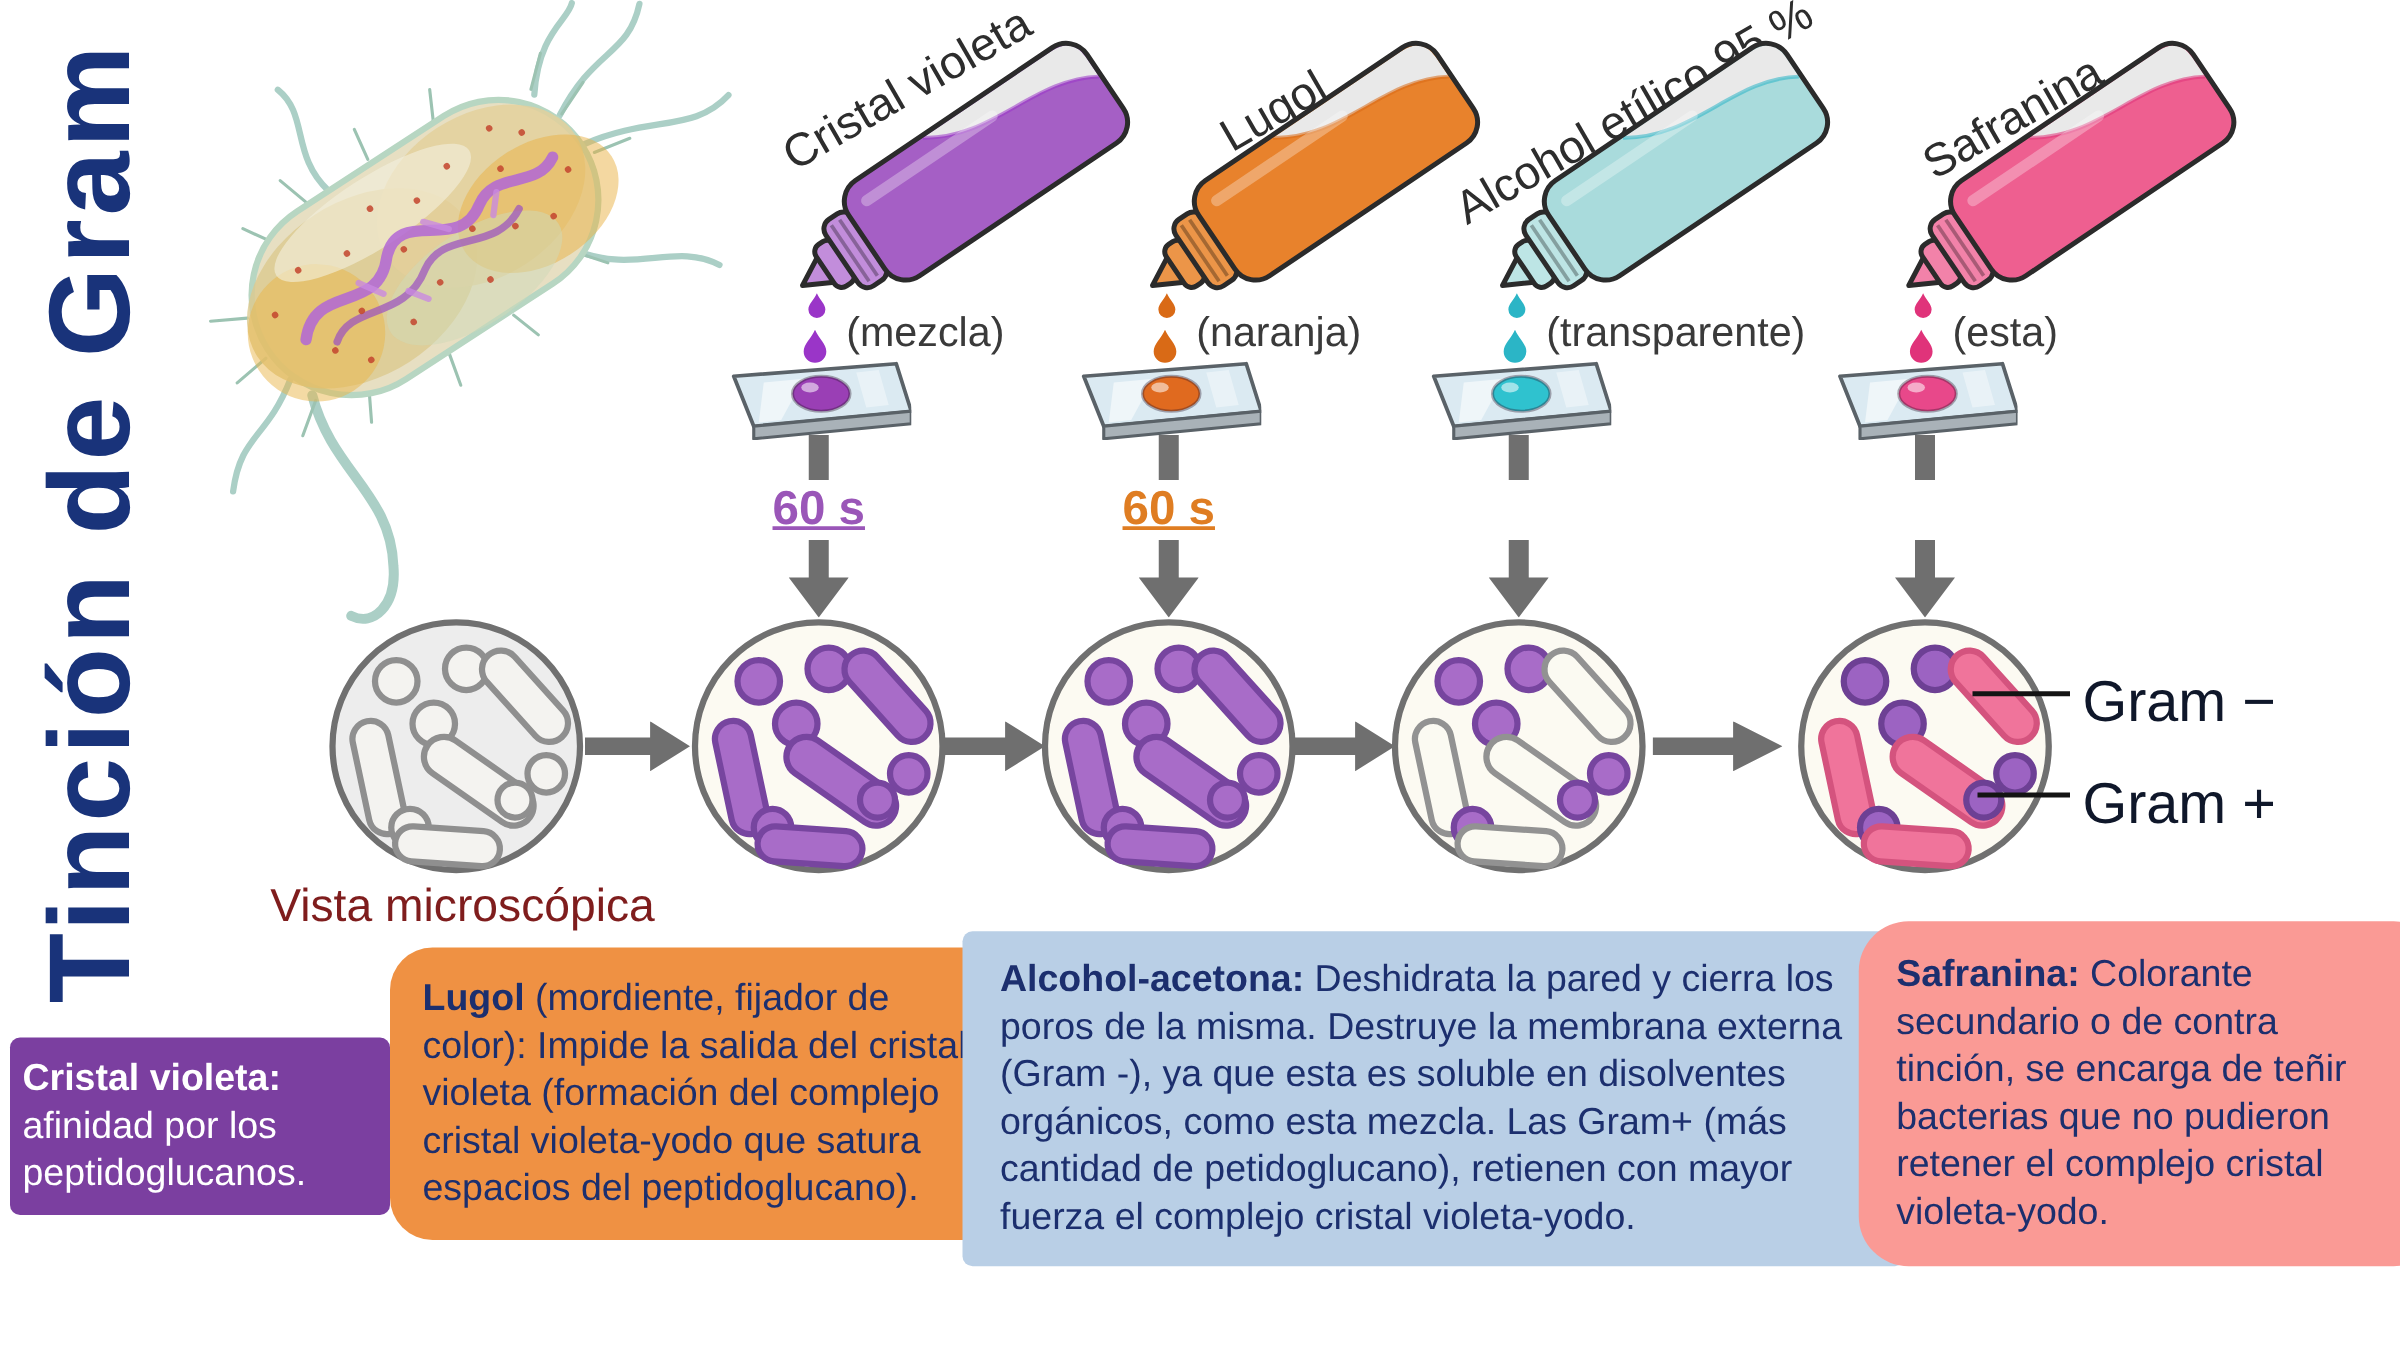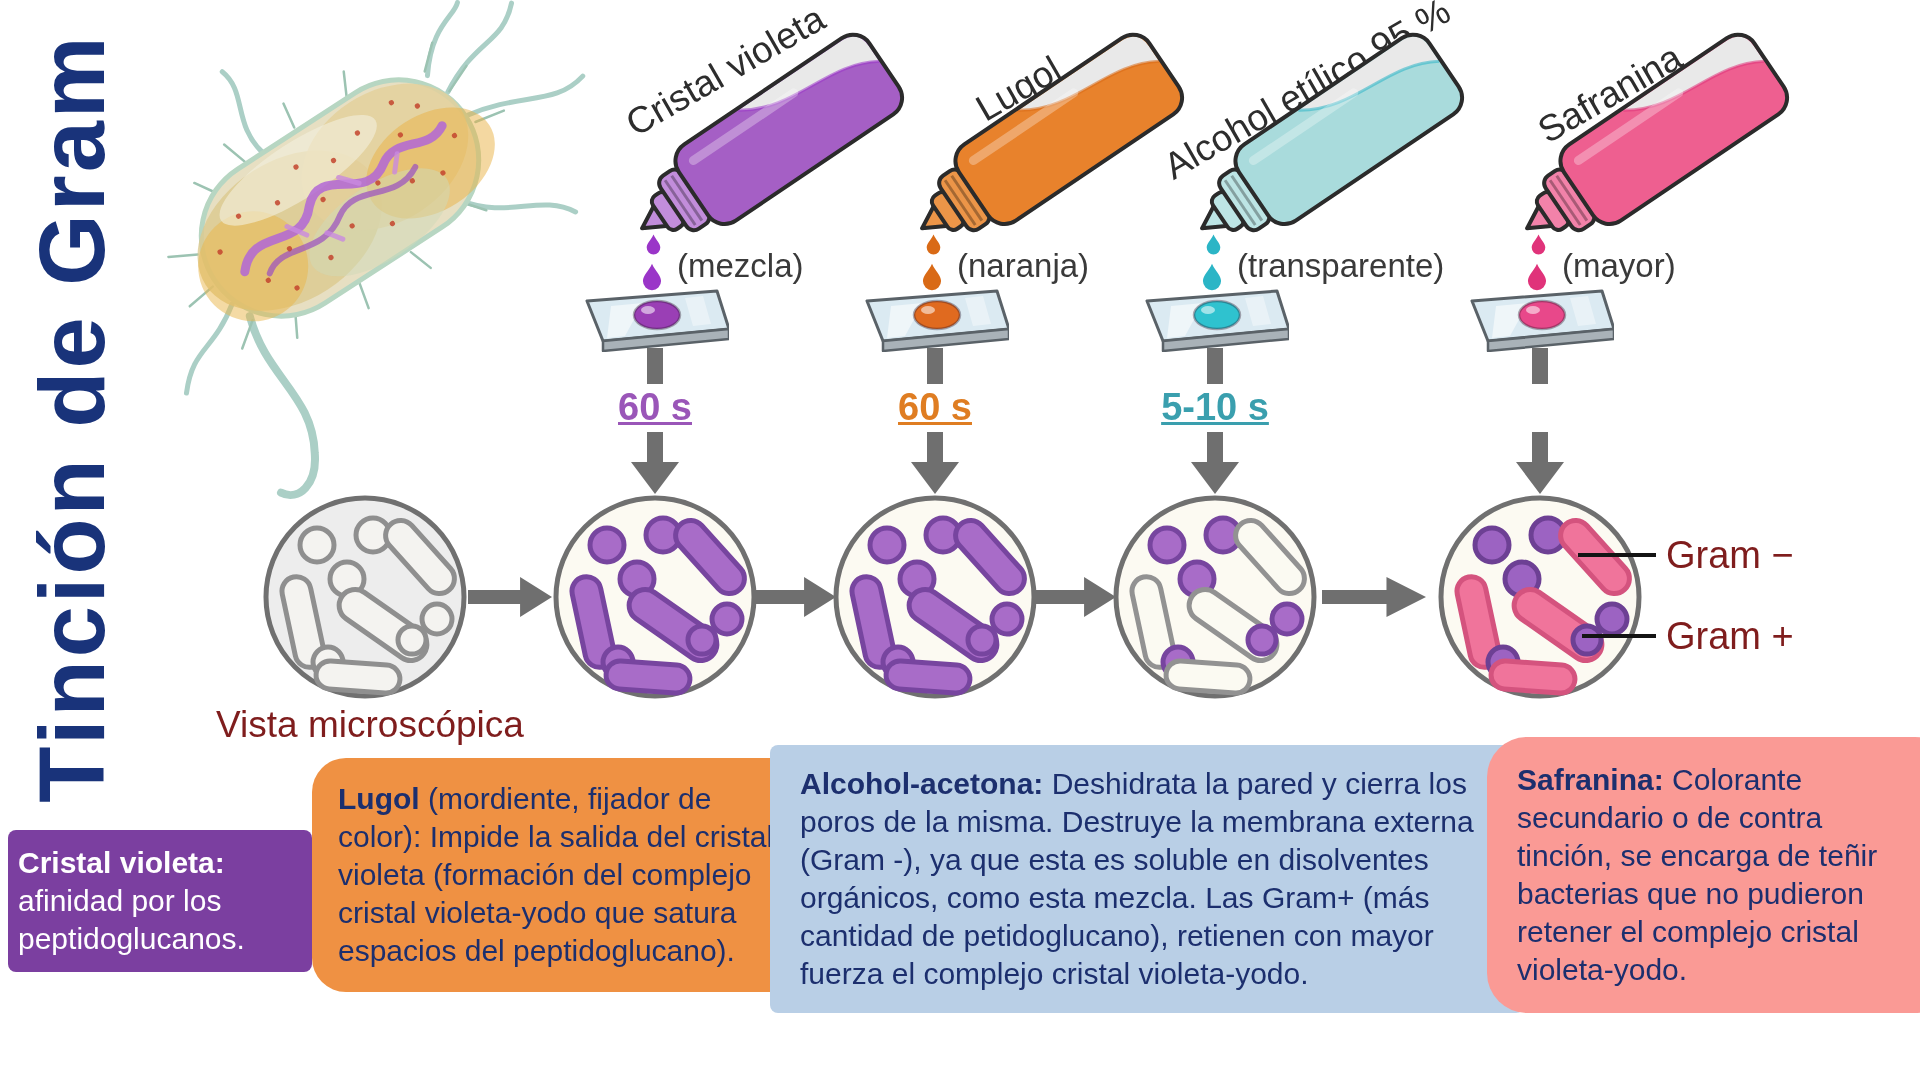--- a/index.html
+++ b/index.html
@@ -34,21 +34,21 @@
   .time{position:absolute;left:calc(var(--cx) - 100px);top:386px;width:200px;text-align:center;
         font-size:38px;font-weight:bold;color:var(--time);text-decoration:underline;}
   .down-arrow{position:absolute;left:calc(var(--cx) - 24px);top:432px;}
 
   
   .circle{position:absolute;top:492px;}
   .rarrow{position:absolute;top:577px;}
   .caption{position:absolute;left:150px;top:704px;width:440px;text-align:center;
            font-size:37px;color:#7f1d1d;}
   .gram-line{position:absolute;height:4px;background:#141414;}
-  .gram-label{position:absolute;font-size:38px;color:#7f1d1d;white-space:nowrap;}
+  .gram-label{position:absolute;font-size:46px;color:#0f172a;white-space:nowrap;}
 
   
   .ibox{position:absolute;font-size:30px;line-height:38px;}
   .ibox b{font-weight:bold;}
   .box0{left:8px;top:830px;width:284px;border-radius:8px;padding:14px 10px;}
   .box1{left:312px;top:758px;width:440px;border-radius:34px;padding:22px 26px;}
   .box2{left:770px;top:745px;width:694px;border-radius:8px;padding:20px 30px;}
   .box3{left:1487px;top:737px;width:408px;border-radius:40px;padding:24px 30px;}
 </style>
 </head>
@@ -215,39 +215,38 @@
       <use href="#sym-drop"></use>
     </svg>
   <svg class="drop2" width="20" height="28">
       <use href="#sym-drop"></use>
     </svg>
   <div class="color-note">(transparente)</div>
   <svg class="slide" width="152" height="66">
       <use href="#sym-slide"></use>
     </svg>
   <div class="bar"></div>
-  <div class="time">5-10 s</div>
   <svg class="down-arrow" width="48" height="62">
       <use href="#sym-down-arrow"></use>
     </svg>
 </div>
 
 <div class="stage st3" style="--cx: 1540px; --main: #ee5f90; --cap: #f282a9; --drop: #e0337a; --time: #e76e96; --slide-drop: #e8488a;">
   <div class="bottle-label">Safranina</div>
   <div class="bottle-wrap">
     <svg width="300" height="116">
         <use href="#sym-bottle"></use>
       </svg></div>
   <svg class="drop1" width="15" height="21">
       <use href="#sym-drop"></use>
     </svg>
   <svg class="drop2" width="20" height="28">
       <use href="#sym-drop"></use>
     </svg>
-  <div class="color-note">(mayor)</div>
+  <div class="color-note">(esta)</div>
   <svg class="slide" width="152" height="66">
       <use href="#sym-slide"></use>
     </svg>
   <div class="bar"></div>
   <svg class="down-arrow" width="48" height="62">
       <use href="#sym-down-arrow"></use>
     </svg>
 </div>
 
 <svg class="circle" style="left:260px" width="210" height="210">

